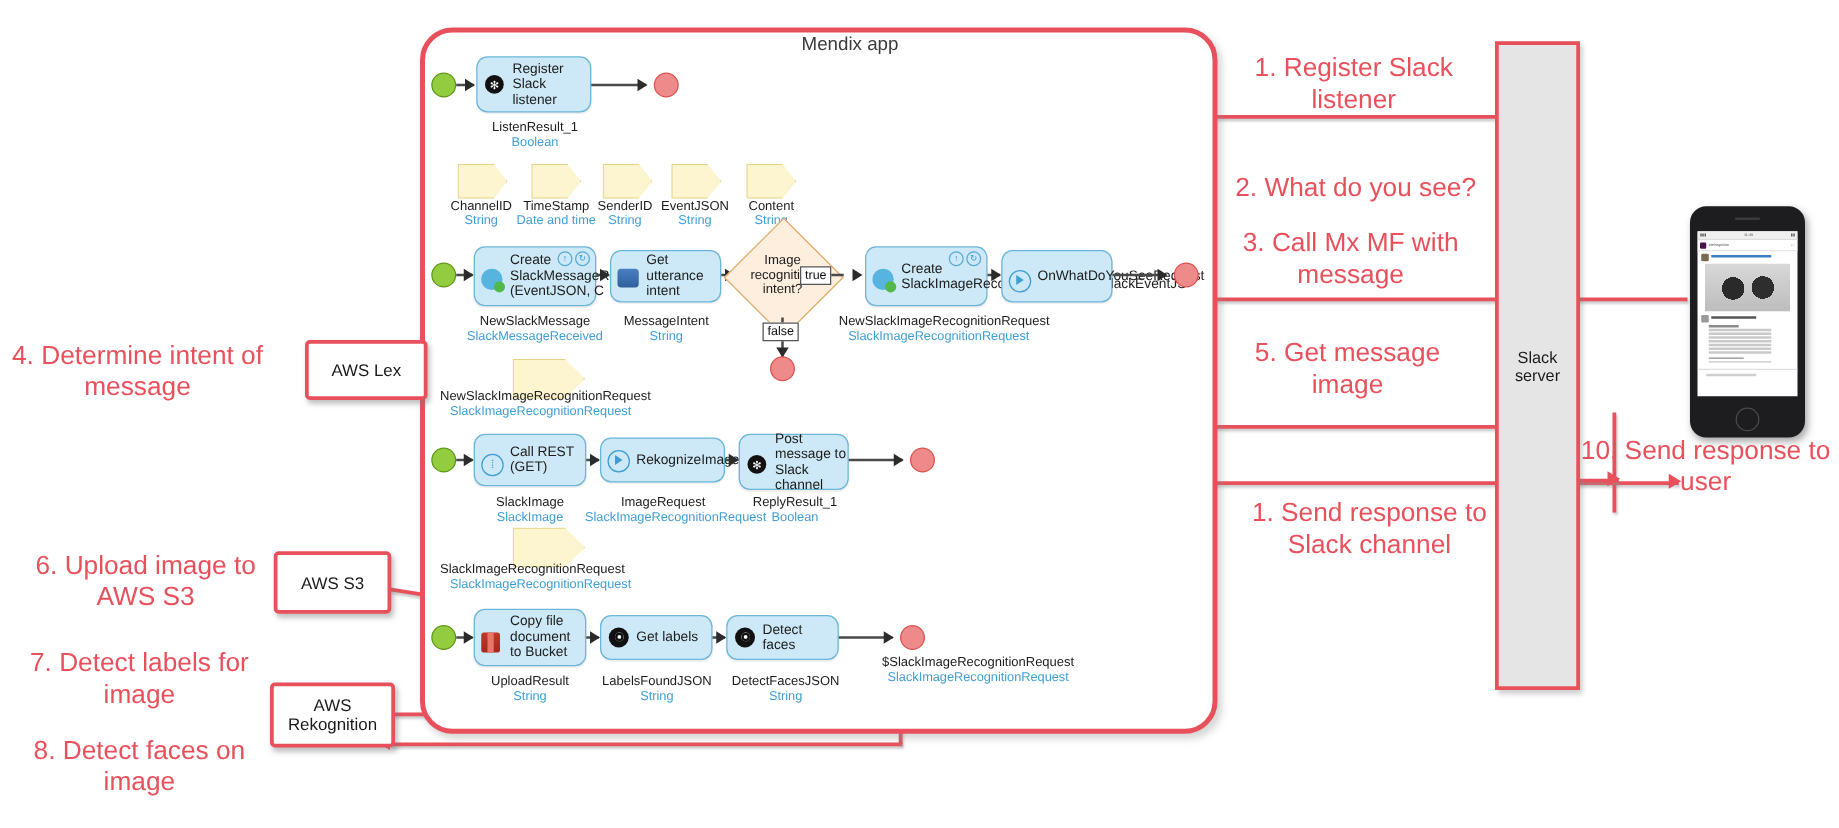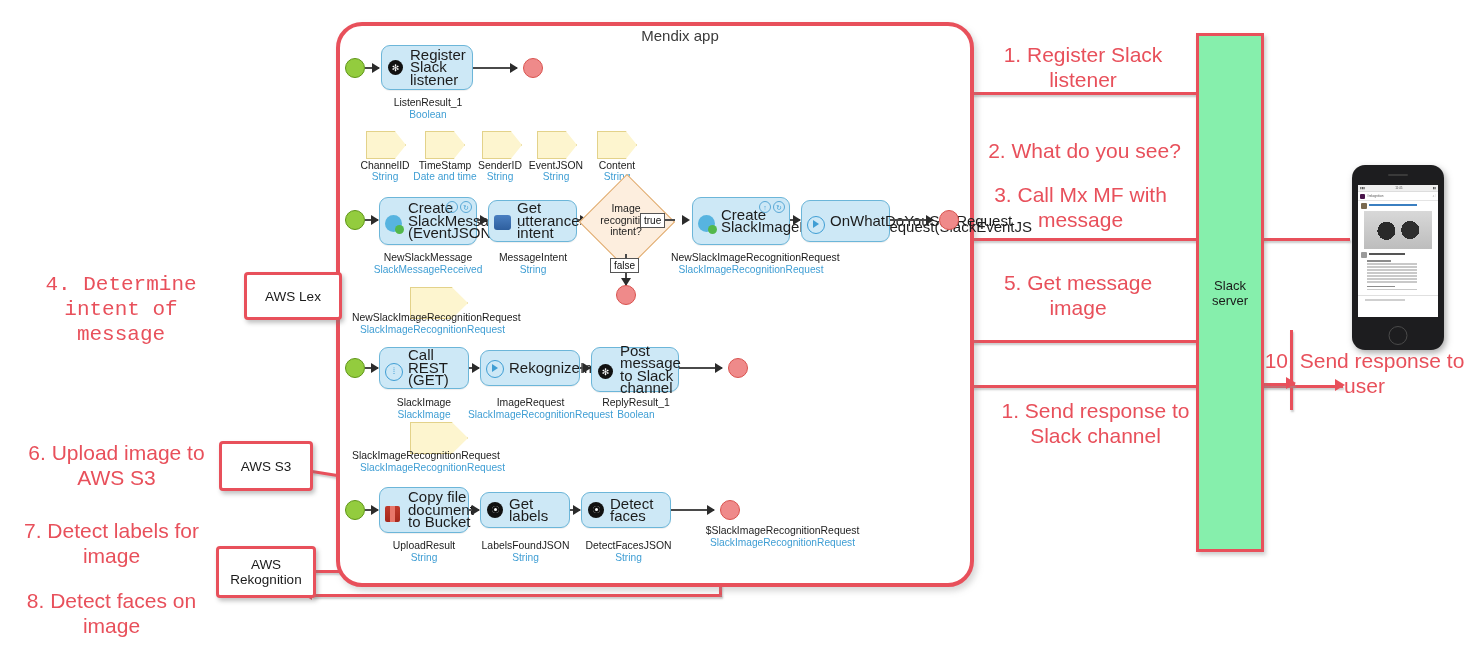--- a/index.html
+++ b/index.html
@@ -19,30 +19,30 @@
 
   
   #mendix-box{left:336px;top:22px;width:630px;height:557px;
       border:4px solid #e8505b;border-radius:26px;background:#ffffff;
       box-shadow:3px 4px 6px rgba(140,140,140,.35);}
   #mendix-title{left:600px;top:27px;width:160px;text-align:center;
       font-size:15px;color:#3a3a3a;}
 
   
   #slack-server{left:1196px;top:33px;width:62px;height:513px;
-      border:3px solid #e8505b;background:#86efac;
+      border:3px solid #e8505b;background:#e5e5e5;
       display:flex;align-items:center;justify-content:center;text-align:center;
       font-size:13px;color:#1a1a1a;line-height:15px;
       box-shadow:2px 3px 4px rgba(130,130,130,.4);}
 
   
   .act{background:#cde8f6;border:1.4px solid #6cb6d9;border-radius:9px;
        display:flex;align-items:center;box-sizing:border-box;padding-left:5px;
        box-shadow:0 1px 1px rgba(0,0,0,.07);}
-  .act .txt{font-size:15px;color:#1c1c1c;line-height:12.4px;padding-left:4px;}
+  .act .txt{font-size:11px;color:#1c1c1c;line-height:12.4px;padding-left:4px;}
   .act .ic{flex:0 0 auto;width:19px;height:19px;position:relative;}
 
   .startc{width:20px;height:20px;border-radius:50%;background:#93cc3e;
           border:1.6px solid #5e9617;box-sizing:border-box;}
   .endc{width:20px;height:20px;border-radius:50%;background:#ef8a8a;
         border:1.8px solid #d9534f;box-sizing:border-box;}
 
   .lbl{font-size:10.4px;color:#1c1c1c;text-align:center;line-height:11.5px;white-space:nowrap;}
   .lbl2{font-size:10.2px;color:#3f9ed4;text-align:center;line-height:11.5px;white-space:nowrap;}
 
@@ -360,21 +360,21 @@
 
   <div class="abs ah" style="left:671px;top:509px;width:43px;"></div>
   <div class="abs tri-r" style="left:707px;top:505px;"></div>
   <div class="abs endc" style="left:720px;top:500px;"></div>
   <div class="abs lbl" style="left:690px;top:525px;width:185px;">$SlackImageRecognitionRequest</div>
   <div class="abs lbl2" style="left:690px;top:537px;width:185px;">SlackImageRecognitionRequest</div>
 
   <div class="abs annot" style="left:978px;top:42px;width:210px;">1. Register Slack listener</div>
   <div class="abs annot" style="left:972px;top:138px;width:225px;">2. What do you see?</div>
   <div class="abs annot" style="left:978px;top:182px;width:205px;">3. Call Mx MF with message</div>
-  <div class="abs annot" style="left:16px;top:272px;width:210px;font-family:Liberation Mono, monospace;">4. Determine intent of message</div>
+  <div class="abs annot" style="left:5px;top:272px;width:210px;">4. Determine intent of message</div>
   <div class="abs annot" style="left:978px;top:270px;width:200px;">5. Get message image</div>
   <div class="abs annot" style="left:14px;top:440px;width:205px;">6. Upload image to AWS S3</div>
   <div class="abs annot" style="left:14px;top:518px;width:195px;">7. Detect labels for image</div>
   <div class="abs annot" style="left:14px;top:588px;width:195px;">8. Detect faces on image</div>
   <div class="abs annot" style="left:988px;top:398px;width:215px;">1. Send response to Slack channel</div>
   <div class="abs annot" style="left:1262px;top:348px;width:205px;">10. Send response to user</div>
 
   <div class="abs svcbox" style="left:216px;top:272px;width:92px;height:42px;margin-left:28px;">
     <span>AWS Lex</span>
   </div>

